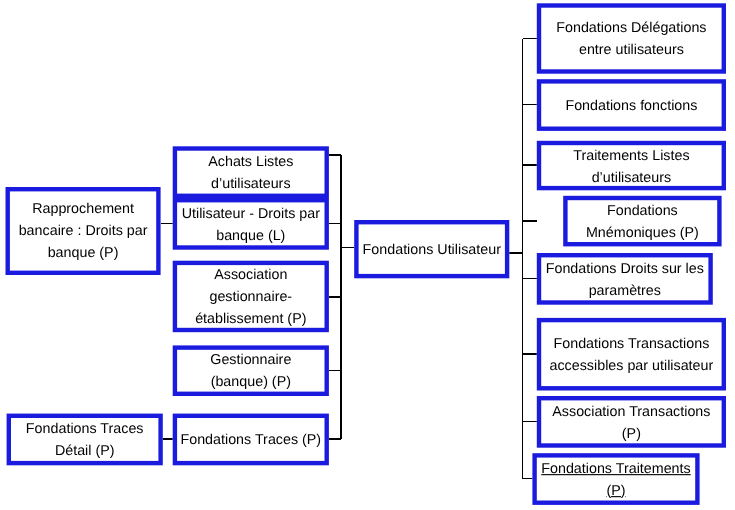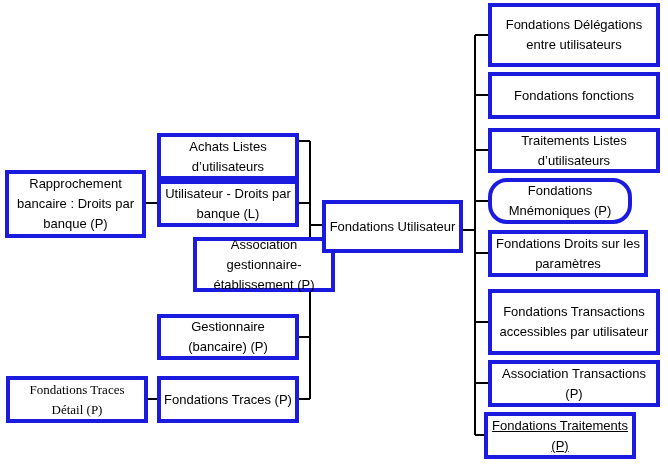--- a/index.html
+++ b/index.html
@@ -65,57 +65,57 @@
     <line x1="475" y1="35" x2="488" y2="35"></line>
     <line x1="475" y1="95" x2="488" y2="95"></line>
     <line x1="475" y1="150" x2="488" y2="150"></line>
     <line x1="475" y1="201" x2="488" y2="201"></line>
     <line x1="475" y1="253" x2="488" y2="253"></line>
     <line x1="475" y1="322" x2="488" y2="322"></line>
     <line x1="475" y1="383" x2="488" y2="383"></line>
     <line x1="475" y1="435" x2="488" y2="435"></line>
   </svg>
 
-  <div class="node" style="left:5px; top:170px; width:141px; height:68px;">
+  <div class="node" style="left:5px; top:170px; width:141px; height:80px;">
     <span class="node-label">Rapprochement bancaire : Droits par banque (P)</span>
   </div>
-  <div class="node" style="left:6px; top:376px; width:142px; height:47px;font-family:Liberation Serif, serif;">
+  <div class="node" style="left:6px; top:376px; width:142px; height:47px;">
     <span class="node-label">Fondations Traces Détail (P)</span>
   </div>
 
   <div class="node" style="left:157px; top:117px; width:142px; height:47px;margin-top:16px;">
     <span class="node-label">Achats Listes d’utilisateurs</span>
   </div>
   <div class="node" style="left:157px; top:180px; width:142px; height:47px;">
     <span class="node-label">Utilisateur - Droits par banque (L)</span>
   </div>
-  <div class="node" style="left:157px; top:237px; width:142px; height:55px;margin-left:36px;">
+  <div class="node" style="left:157px; top:237px; width:142px; height:65px;">
     <span class="node-label">Association gestionnaire-établissement (P)</span>
   </div>
   <div class="node" style="left:157px; top:314px; width:142px; height:46px;">
-    <span class="node-label">Gestionnaire (bancaire) (P)</span>
+    <span class="node-label">Gestionnaire (banque) (P)</span>
   </div>
   <div class="node" style="left:157px; top:376px; width:142px; height:47px;">
     <span class="node-label">Fondations Traces (P)</span>
   </div>
 
   <div class="node" style="left:322px; top:200px; width:141px; height:53px;text-align:center;">
     <span class="node-label">Fondations Utilisateur</span>
   </div>
 
   <div class="node" style="left:488px; top:3px; width:172px; height:64px;">
     <span class="node-label">Fondations Délégations entre utilisateurs</span>
   </div>
   <div class="node" style="left:488px; top:72px; width:172px; height:47px;">
     <span class="node-label">Fondations fonctions</span>
   </div>
   <div class="node" style="left:488px; top:128px; width:172px; height:45px;">
     <span class="node-label">Traitements Listes d’utilisateurs</span>
   </div>
-  <div class="node" style="left:488px; top:178px; width:144px; height:46px;border-radius:19px;">
+  <div class="node" style="left:512px; top:178px; width:144px; height:46px;">
     <span class="node-label">Fondations Mnémoniques (P)</span>
   </div>
   <div class="node" style="left:488px; top:230px; width:160px; height:47px;">
     <span class="node-label">Fondations Droits sur les paramètres</span>
   </div>
   <div class="node" style="left:488px; top:289px; width:172px; height:66px;text-align:center;">
     <span class="node-label">Fondations Transactions accessibles par utilisateur</span>
   </div>
   <div class="node" style="left:488px; top:360px; width:172px; height:47px;">
     <span class="node-label">Association Transactions (P)</span>

